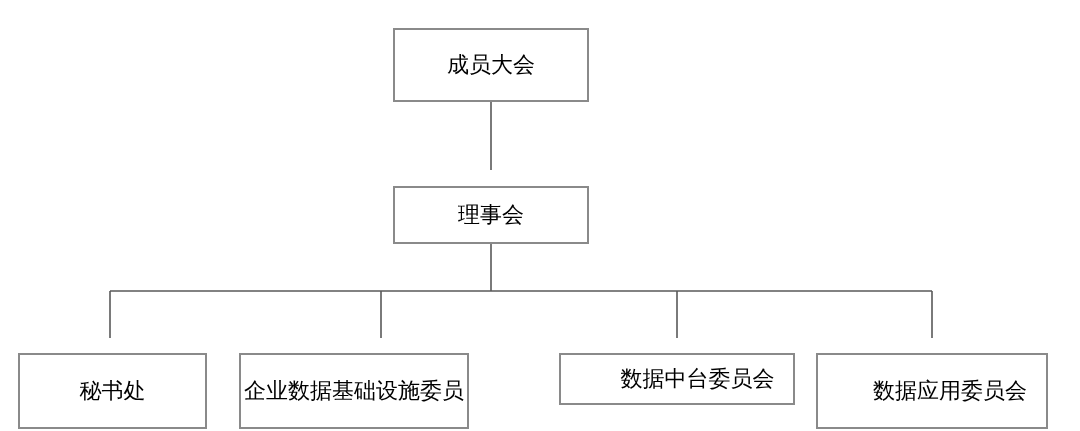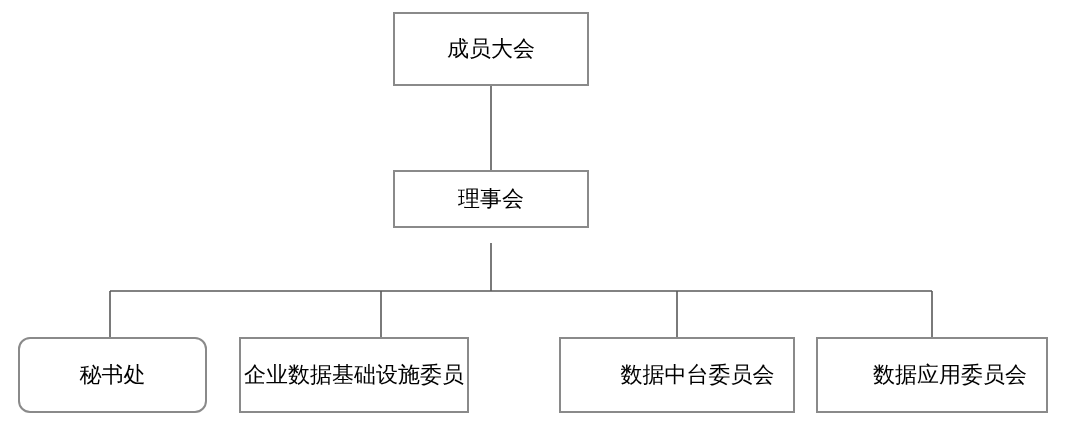--- a/index.html
+++ b/index.html
@@ -32,27 +32,28 @@
     background: #ffffff;
     border: 2px solid #8a8a8a;
     display: flex;
     align-items: center;
     justify-content: center;
     font-size: 22px;
     line-height: 1;
     color: #000000;
     white-space: nowrap;
     text-align: center;
+    margin-top: 16px;
   }
   
   .n-root  { left: 393px; top: 12px;  width: 196px; height: 74px; }
   .n-board { left: 393px; top: 170px; width: 196px; height: 58px; }
-  .n-c1    { left: 18px;  top: 337px; width: 189px; height: 76px; border-radius: 12px; }
+  .n-c1    { left: 18px;  top: 337px; width: 189px; height: 76px; }
   .n-c2    { left: 239px; top: 337px; width: 230px; height: 76px; }
-  .n-c3    { left: 559px; top: 337px; width: 236px; height: 76px; padding-left: 41px; }
+  .n-c3    { left: 559px; top: 337px; width: 236px; height: 52px; padding-left: 41px; }
   .n-c4    { left: 816px; top: 337px; width: 232px; height: 76px; padding-left: 36px; }
 </style>
 </head>
 <body>
 
 <div class="canvas">
 
   <svg class="connectors" viewBox="0 0 1080 431" xmlns="http://www.w3.org/2000/svg" aria-hidden="true">
 
     <line x1="491" y1="86" x2="491" y2="170"></line>

